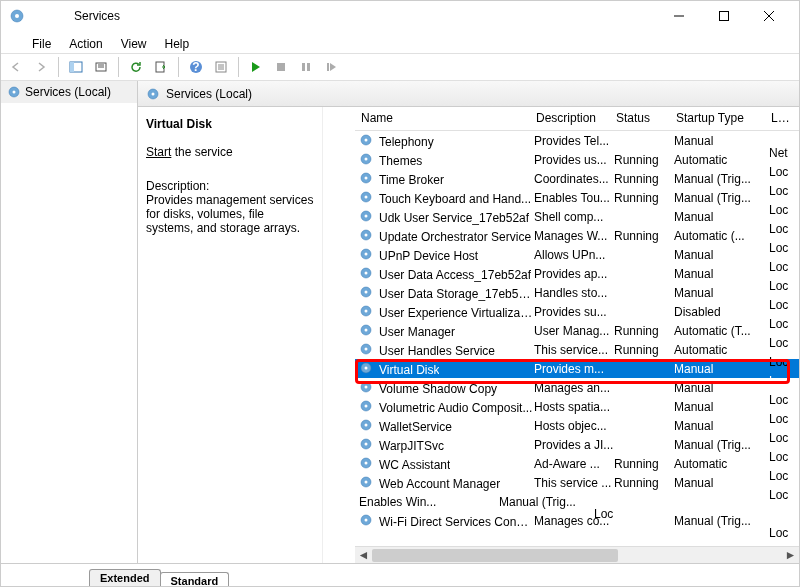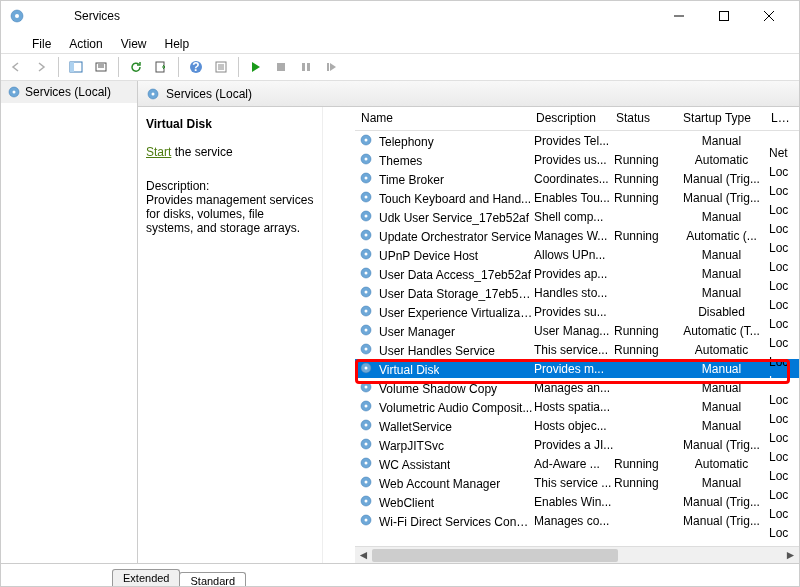--- a/index.html
+++ b/index.html
@@ -16,35 +16,35 @@
 .tbtn.dis { opacity:.4; }
 .tsep { width:1px; height:20px; background:#ccc; margin:0 3px; }
 .content { display:flex; height:calc(100% - 102px); border-bottom:1px solid #ccc;}
 .leftpane { width:155px; border-right:1px solid #ccc; background:#fff; }
 .leftitem { height:22px; display:flex; align-items:center; padding:0 6px; gap:4px; background:#f0f0f0; }
 .rightpane { flex:1; display:flex; flex-direction:column; background:#fff; position:relative;}
 .headerbar { height:26px; background:linear-gradient(#f8f8f8,#eaeaea); border-bottom:1px solid #ccc; display:flex; align-items:center; padding:0 8px; gap:6px;}
 .detail { display:flex; flex:1; overflow:hidden;gap:32px; }
 .sidepanel { width:185px; padding:10px 8px; border-right:1px solid #eee;}
 .sidepanel .svcname { font-weight:bold; margin-bottom:14px; }
-.sidepanel a { color:#4d7c0f; text-decoration:underline; }
+.sidepanel a { color:#000000; text-decoration:underline; }
 .sidepanel .desc-lbl { margin-top:20px; }
 .listwrap { flex:1; display:flex; flex-direction:column; position:relative;}
 .colheaders { height:24px; display:flex; border-bottom:1px solid #e0e0e0; background:#fff;}
 .colh { padding:4px 6px; border-right:1px solid transparent; white-space:nowrap; overflow:hidden; text-overflow:ellipsis;}
-.c-name{ width:175px; } .c-desc{ width:80px;} .c-stat{ width:60px;} .c-start{ width:95px;text-align:center;} .c-log{ width:30px;}
+.c-name{ width:175px; } .c-desc{ width:80px;} .c-stat{ width:60px;} .c-start{ width:95px;} .c-log{ width:30px;}
 .rows { flex:1; overflow:hidden; position:relative;}
 .row { height:19px; display:flex; align-items:center; padding-left:4px; white-space:nowrap;}
 .row .ic { width:16px; height:16px; margin-right:4px; flex-shrink:0;}
 .row span { overflow:hidden; text-overflow:ellipsis; white-space:nowrap;}
 .row.sel { background:#0078d7; color:#fff; }
 .row .c-name{ width:175px; display:flex; align-items:flex-end;} 
 .row .c-desc{ width:80px;} .row .c-stat{ width:60px;} .row .c-start{ width:95px;} .row .c-log{ width:30px;margin-top:24px;}
 .redring { position:absolute; border:3px solid #ff0000; pointer-events:none; z-index:5; border-radius:4px;}
-.tabs { height:22px; display:flex; align-items:flex-end; padding-left:111px; background:#fff;}
+.tabs { height:22px; display:flex; align-items:flex-end; padding-left:88px; background:#fff;font-weight:bold;}
 .tab { padding:2px 10px; border:1px solid #999; border-bottom:none; margin-right:-1px; background:#fff; font-size:11px; border-radius:3px 3px 0 0;}
 .tab.active { background:#fff; position:relative; top:3px; }
 .tab.inactive { background:#f0f0f0;}
 .hscroll { height:17px; background:#f0f0f0; display:flex; align-items:center; border-top:1px solid #ddd;}
 .hscroll .track{ flex:1; height:17px; background:#f0f0f0; position:relative;}
 .hscroll .thumb{ position:absolute; left:0; top:2px; width:60%; height:13px; background:#cdcdcd; border-radius:2px;}
 .hscroll .arr{ width:17px; height:17px; display:flex; align-items:center; justify-content:center; color:#555;}
 svg { display:block; }
 .gear-icon { fill:#6ea8d8; stroke:#3a7ab5; stroke-width:.5; }
 </style>
@@ -482,29 +482,20 @@
                   </svg>
                 </span>
                 <span>Web Account Manager</span>
               </span>
               <span class="c-desc">This service ...</span>
               <span class="c-stat">Running</span>
               <span class="c-start">Manual</span>
               <span class="c-log">Loc</span>
             </div>
             <div class="row">
-              <span class="c-name">
-                <span class="ic">
-                  <svg width="14" height="14">
-                    <circle cx="7" cy="7" r="5" class="gear-icon"></circle>
-                    <circle cx="7" cy="7" r="1.5" fill="#fff"></circle>
-                  </svg>
-                </span>
-                <span>WebClient</span>
-              </span>
               <span class="c-desc">Enables Win...</span>
               <span class="c-stat"></span>
               <span class="c-start">Manual (Trig...</span>
               <span class="c-log">Loc</span>
             </div>
             <div class="row">
               <span class="c-name">
                 <span class="ic">
                   <svg width="14" height="14">
                     <circle cx="7" cy="7" r="5" class="gear-icon"></circle>

